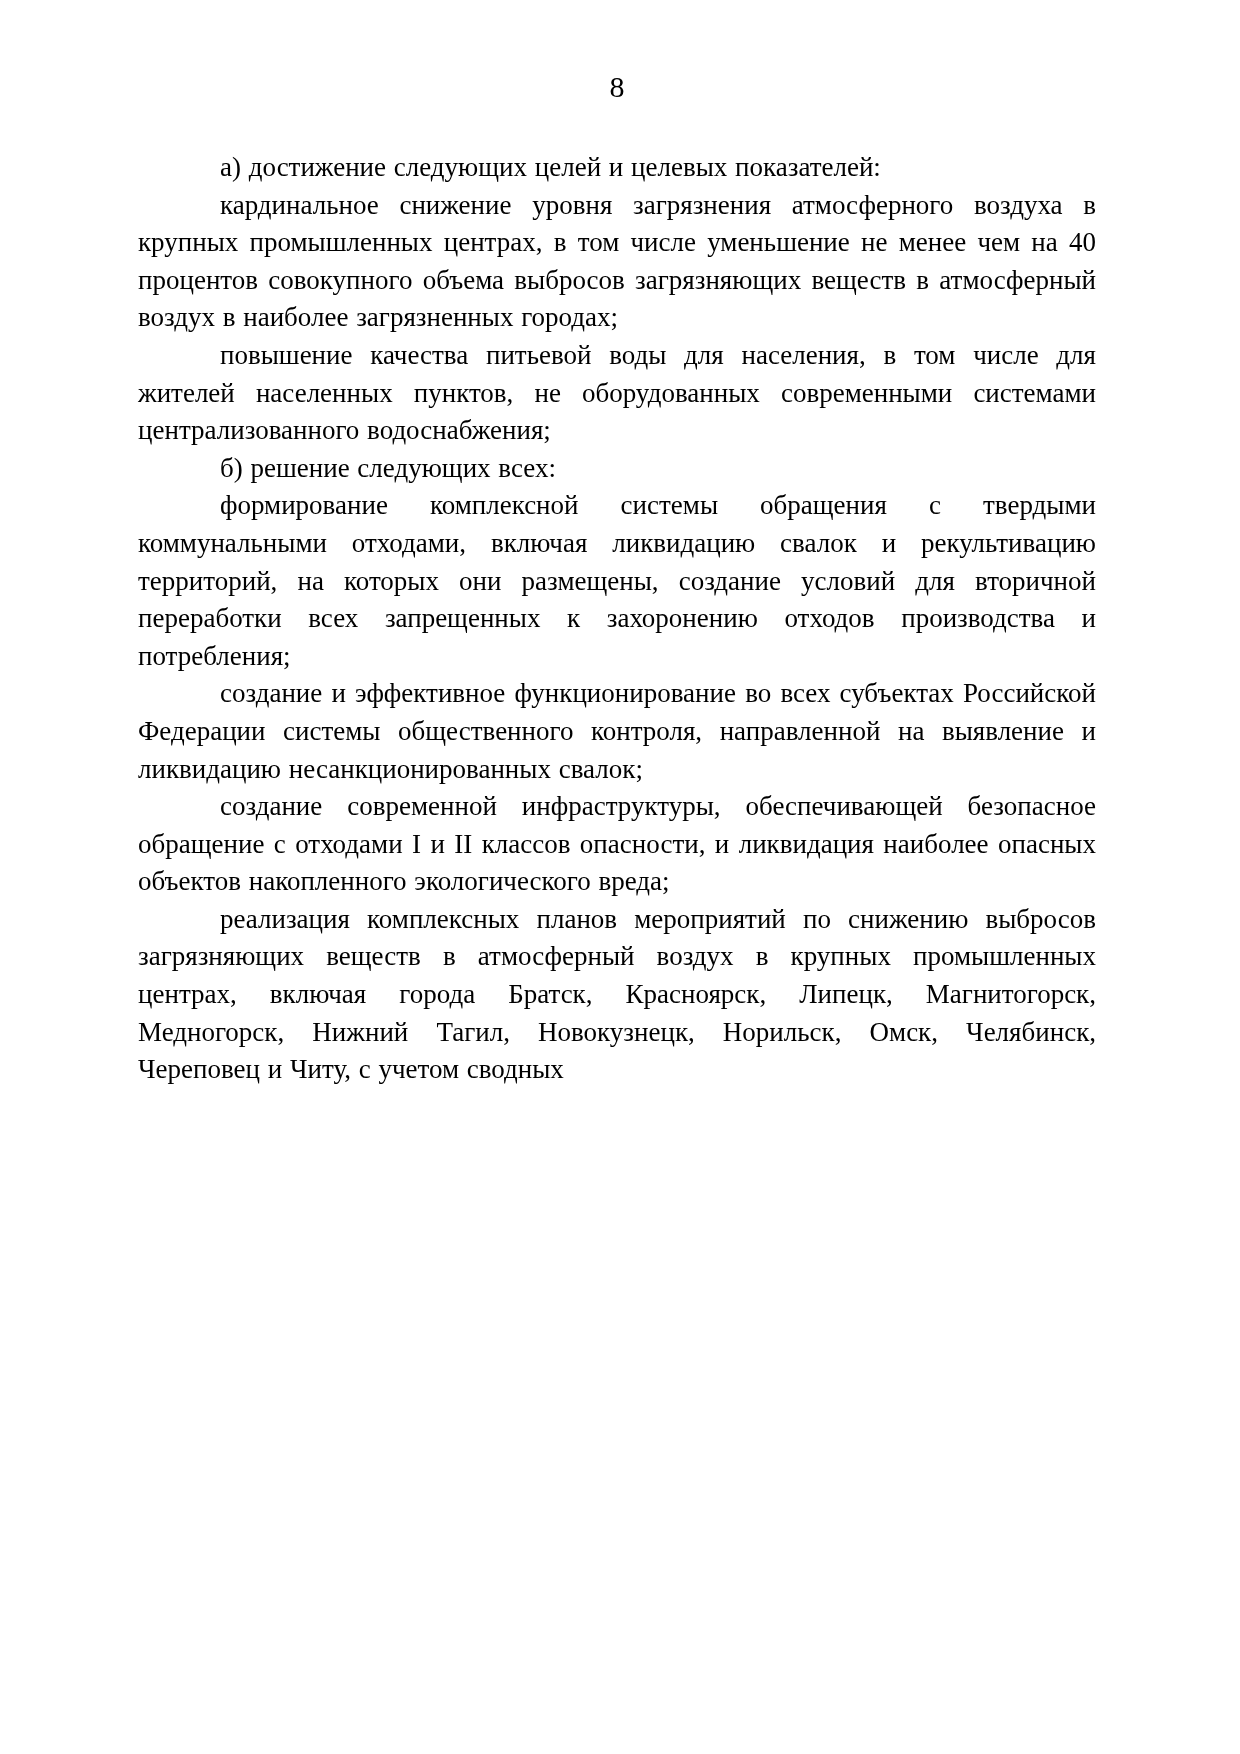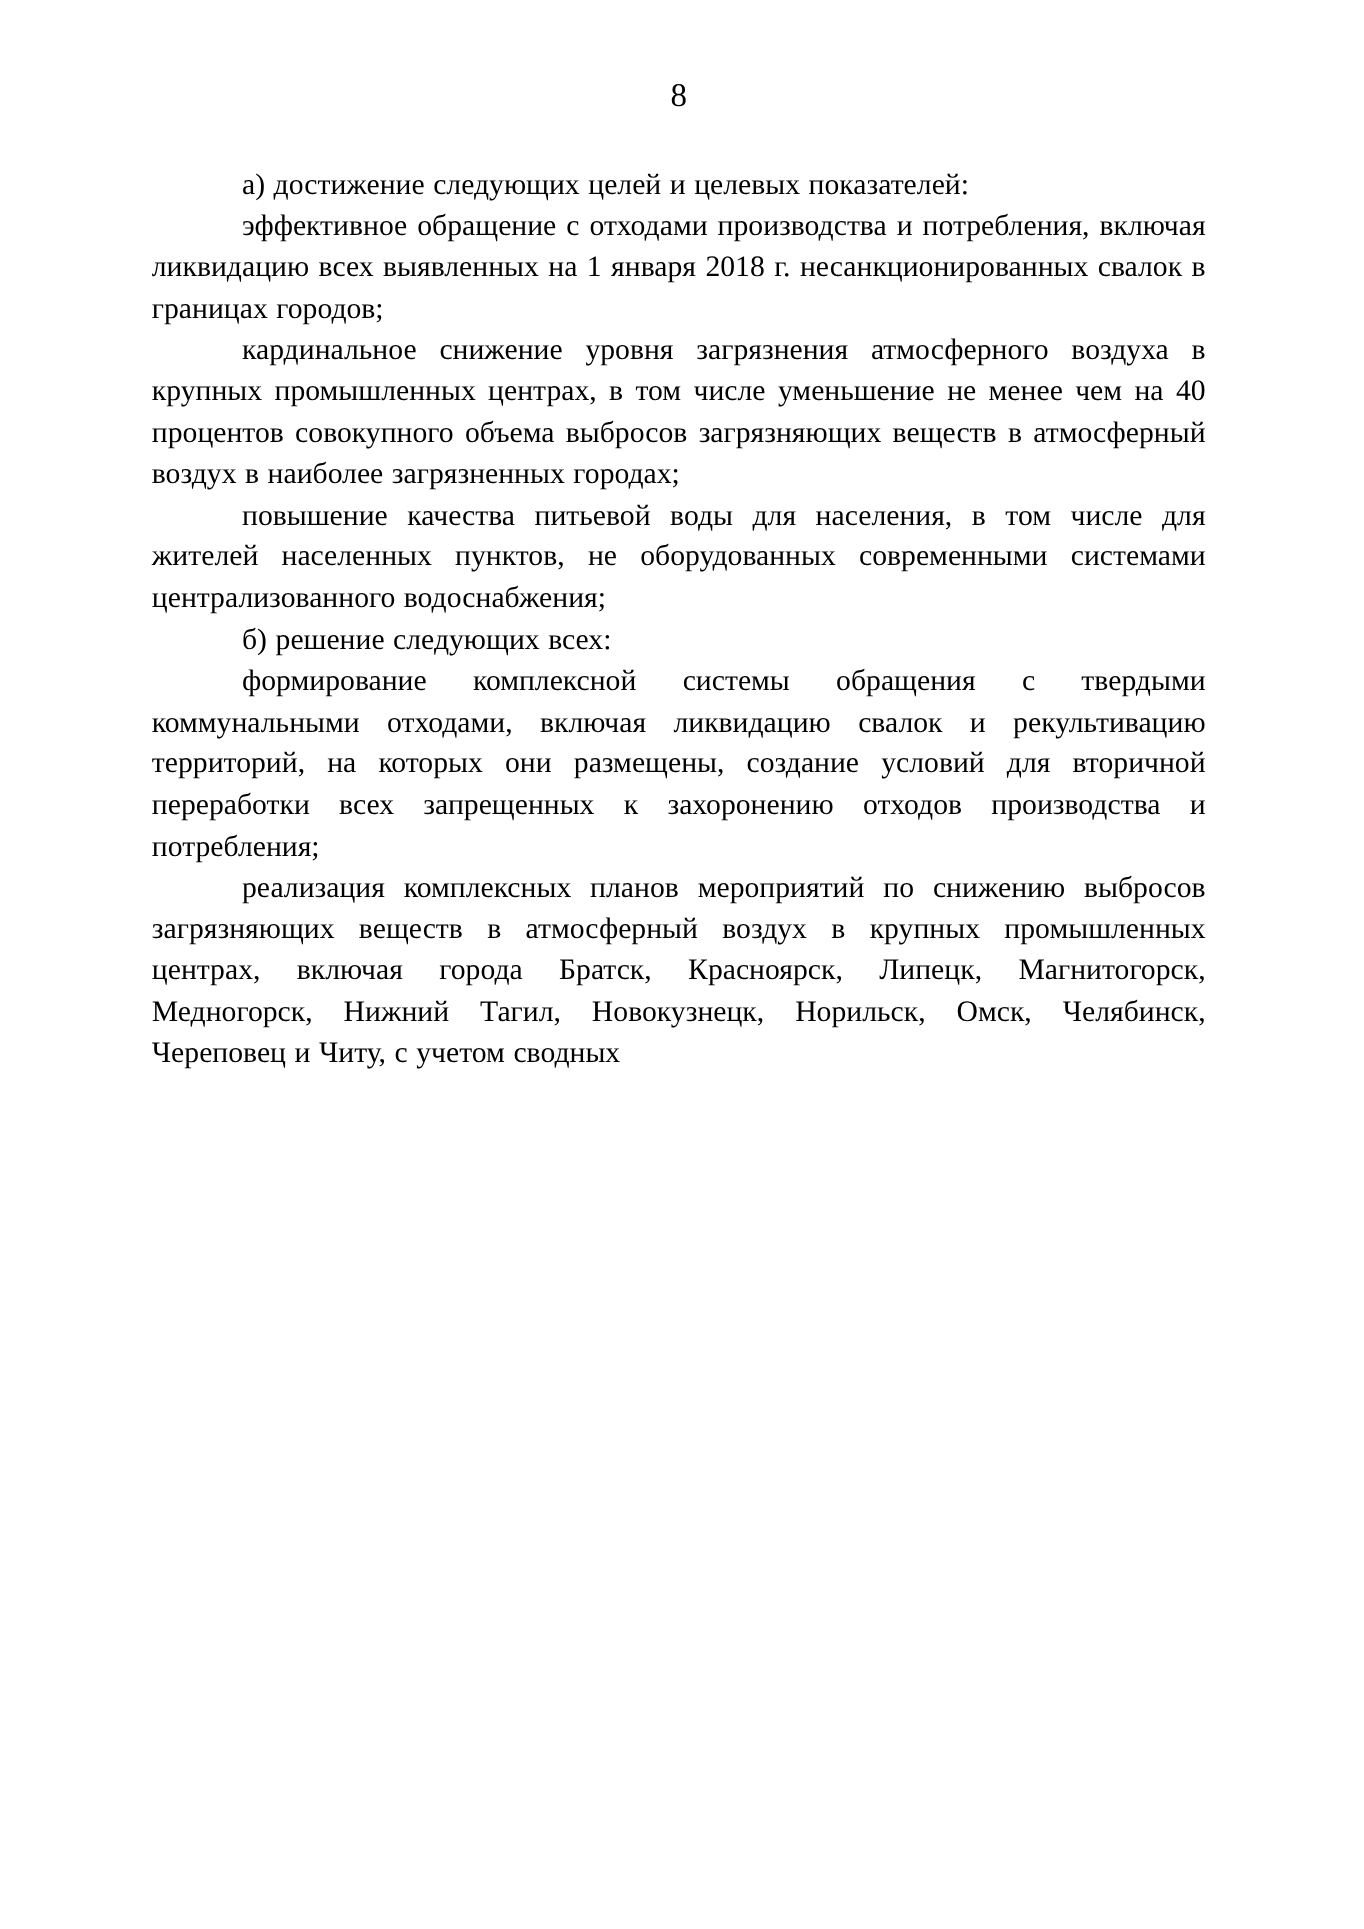--- a/index.html
+++ b/index.html
@@ -44,20 +44,21 @@
     word-spacing: 1px;
   }
 </style>
 </head>
 <body>
 
 <div class="page">
   <div class="page-number">8</div>
   <div class="body-text">
       <p>а) достижение следующих целей и целевых показателей:</p>
-      <p>эффективное обращение с отходами производства и потребления, включая ликвидацию всех выявленных на 1 января 2018 г. несанкционированных свалок в границах городов;</p>
       <p>кардинальное снижение уровня загрязнения атмосферного воздуха в крупных промышленных центрах, в том числе уменьшение не менее чем на 40 процентов совокупного объема выбросов загрязняющих веществ в атмосферный воздух в наиболее загрязненных городах;</p>
       <p>повышение качества питьевой воды для населения, в том числе для жителей населенных пунктов, не оборудованных современными системами централизованного водоснабжения;</p>
       <p>б) решение следующих всех:</p>
       <p>формирование комплексной системы обращения с твердыми коммунальными отходами, включая ликвидацию свалок и рекультивацию территорий, на которых они размещены, создание условий для вторичной переработки всех запрещенных к захоронению отходов производства и потребления;</p>
+      <p>создание и эффективное функционирование во всех субъектах Российской Федерации системы общественного контроля, направленной на выявление и ликвидацию несанкционированных свалок;</p>
+      <p>создание современной инфраструктуры, обеспечивающей безопасное обращение с отходами I и II классов опасности, и ликвидация наиболее опасных объектов накопленного экологического вреда;</p>
       <p>реализация комплексных планов мероприятий по снижению выбросов загрязняющих веществ в атмосферный воздух в крупных промышленных центрах, включая города Братск, Красноярск, Липецк, Магнитогорск, Медногорск, Нижний Тагил, Новокузнецк, Норильск, Омск, Челябинск, Череповец и Читу, с учетом сводных</p>
     </div>
 </div>
 
 </body></html>

